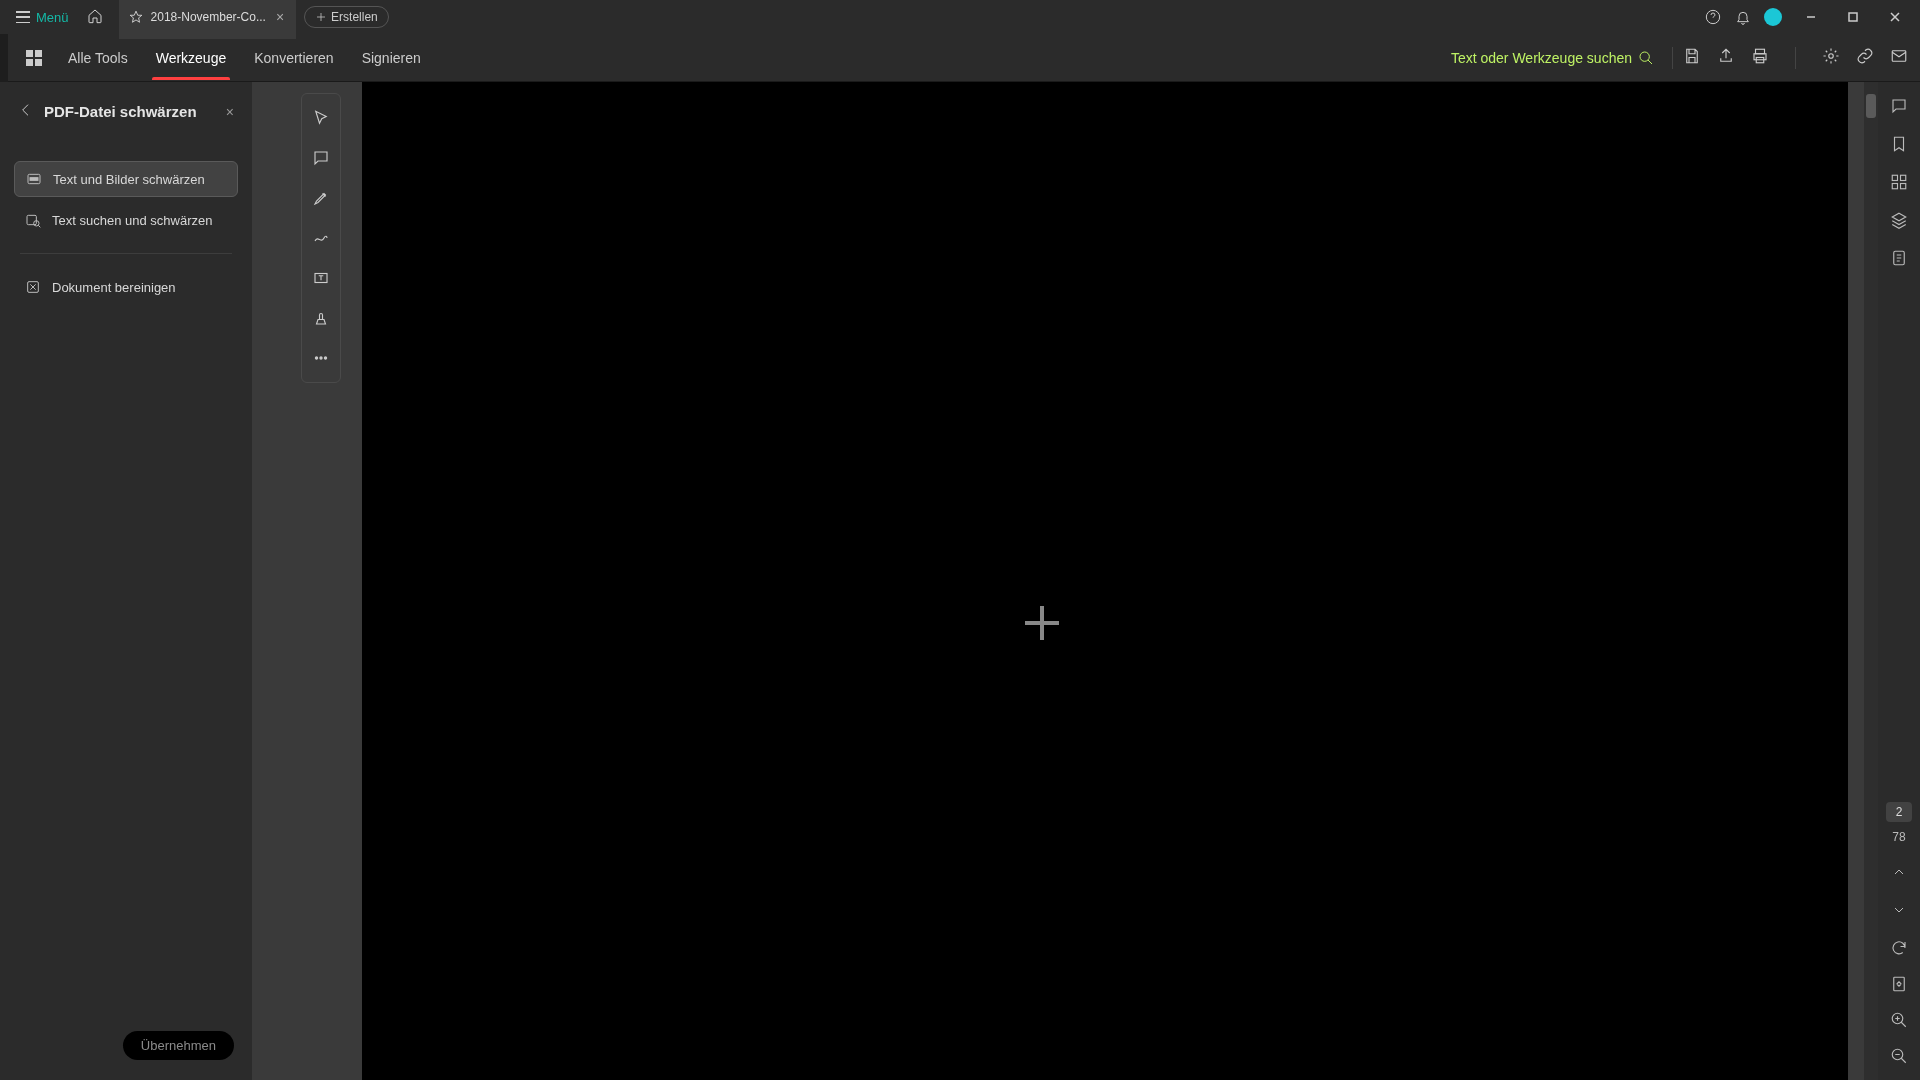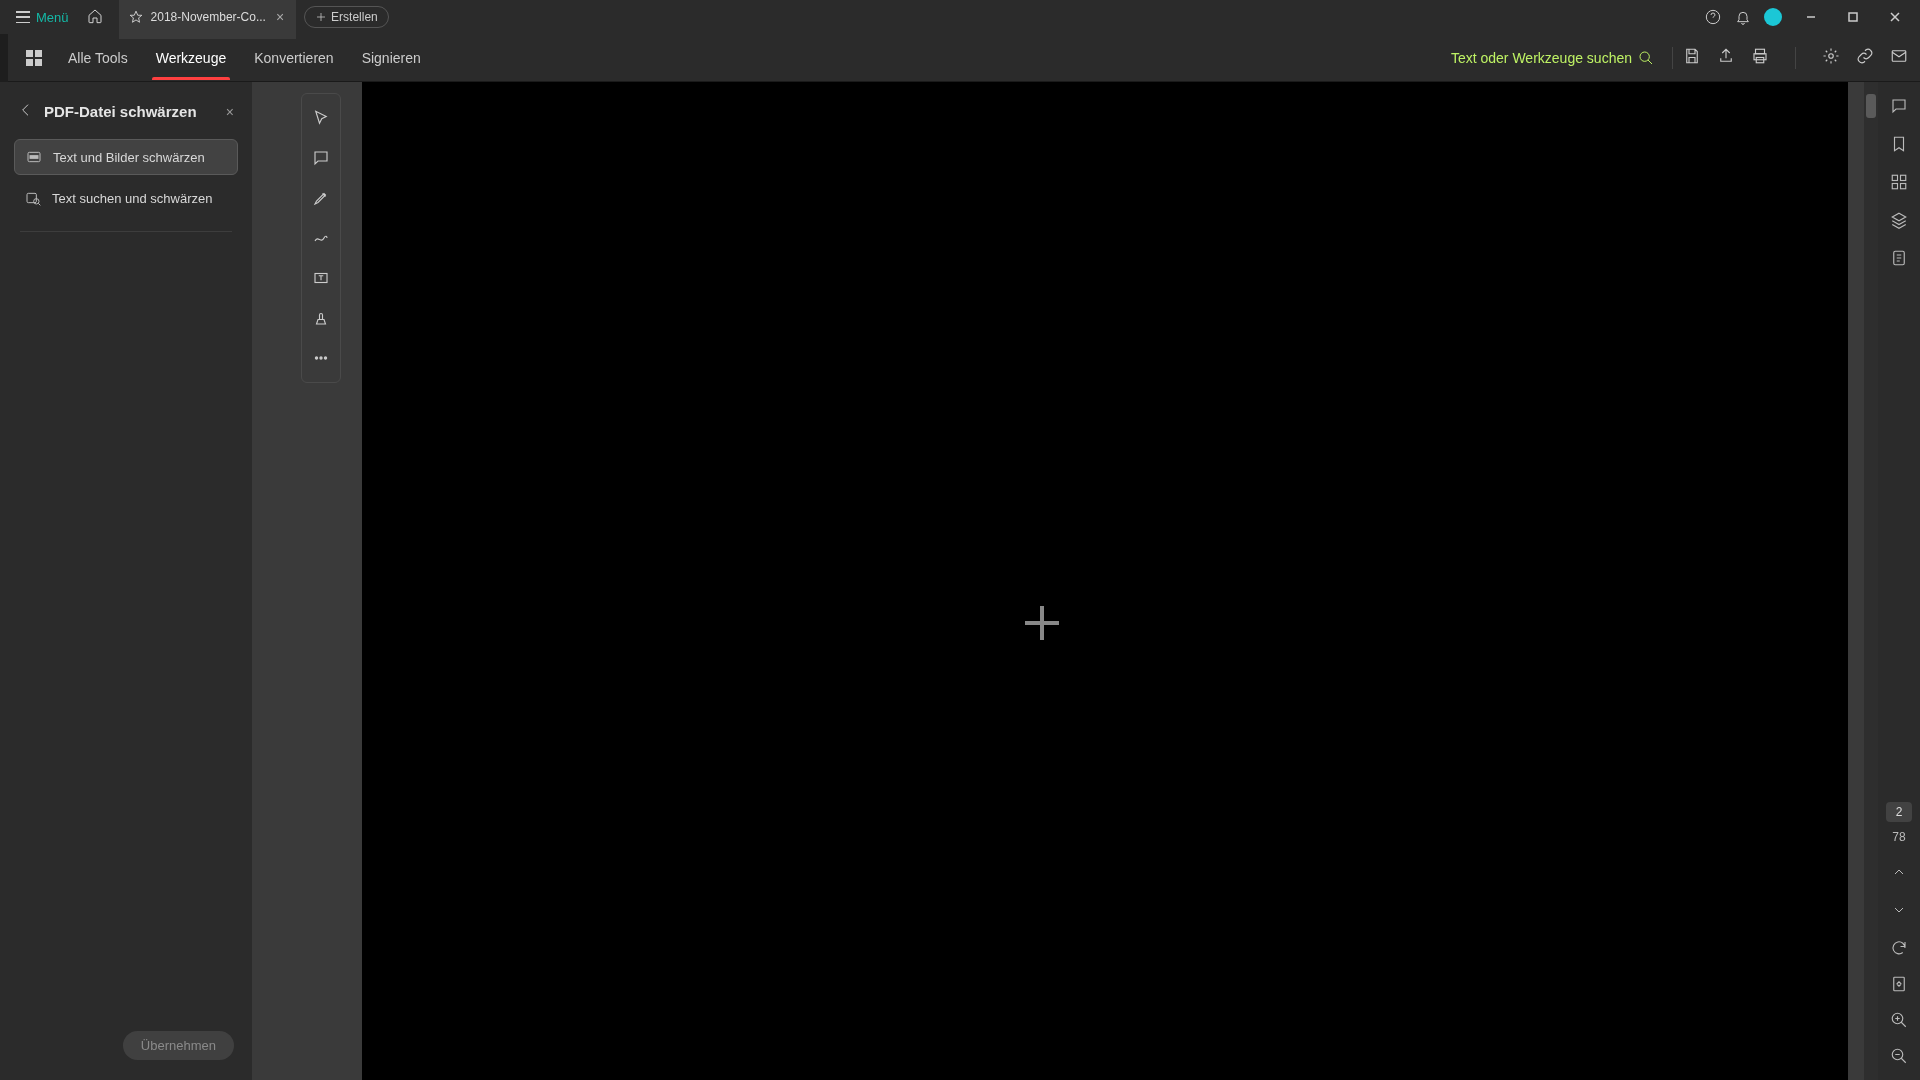--- a/index.html
+++ b/index.html
@@ -38,26 +38,26 @@
 
 
 .main { display: flex; height: calc(100% - 82px); }
 
 
 .leftpanel { width: 252px; background: #2b2b2b; display: flex; flex-direction: column; padding: 12px 14px; position: relative; }
 .leftheader { display: flex; align-items: center; gap: 10px; padding: 8px 4px 18px 4px; }
 .back-arrow { color: #ccc; }
 .left-title { font-weight: 600; color: #e5e5e5; font-size: 15px; }
 .close-panel { margin-left: auto; color: #999; font-size: 14px; }
-.tool-list { display: flex; flex-direction: column; gap: 6px; }
+.tool-list { display: flex; flex-direction: column; gap: 6px; margin-top: 22px; }
 .tool-item { display: flex; align-items: center; gap: 10px; padding: 8px 10px; border-radius: 6px; color: #d8d8d8; font-size: 13px; }
 .tool-item.active { background: #424242; border: 1px solid #5a5a5a; }
 .tool-divider { height: 1px; background: #3d3d3d; margin: 10px 6px; }
 .tool-ico { width: 18px; height: 18px; display: flex; align-items: center; justify-content: center; color: #bbb; }
-.apply-btn { position: absolute; bottom: 20px; right: 18px; background: #404040; color: #8a8a8a; padding: 7px 18px; border-radius: 16px; font-size: 13px; }
+.apply-btn { position: absolute; bottom: 20px; right: 18px; background: #000000; color: #8a8a8a; padding: 7px 18px; border-radius: 16px; font-size: 13px; }
 
 
 .vtoolbar { position: absolute; left: 301px; top: 93px; width: 40px; background: #3a3a3a; border: 1px solid #4a4a4a; border-radius: 6px; display: flex; flex-direction: column; padding: 4px 0; z-index: 5; }
 .vtool { height: 40px; display: flex; align-items: center; justify-content: center; color: #ccc; }
 .vtool svg { width: 18px; height: 18px; }
 
 
 .docwrap { flex: 1; background: #3a3a3a; position: relative; overflow: hidden; }
 .page { position: absolute; left: 110px; right: 30px; top: 0; bottom: 0; background: #000; }
 .crosshair { position: absolute; left: 50%; top: 50%; transform: translate(-80px, 25px); width: 34px; height: 34px; pointer-events: none; }
@@ -215,20 +215,29 @@
         <div class="tool-ico">
             <svg viewBox="0 0 24 24" width="16" height="16">
               <rect x="3" y="5" width="14" height="14" rx="2"></rect>
               <circle cx="17" cy="17" r="4"></circle>
               <path d="M20 20l3 3"></path>
             </svg>
           </div>
         <span>Text suchen und schwärzen</span>
       </div>
       <div class="tool-divider"></div>
+      <div class="tool-item">
+        <div class="tool-ico">
+            <svg viewBox="0 0 24 24" width="16" height="16">
+              <rect x="4" y="4" width="16" height="16" rx="2"></rect>
+              <path d="M8 8l8 8M16 8l-8 8"></path>
+            </svg>
+          </div>
+        <span>Dokument bereinigen</span>
+      </div>
     </div>
     <div class="apply-btn">Übernehmen</div>
   </div>
 
   <div class="docwrap">
     <div class="page">
       <div class="crosshair"></div>
     </div>
     <div class="scrollbar">
       <div class="scrollthumb"></div>

